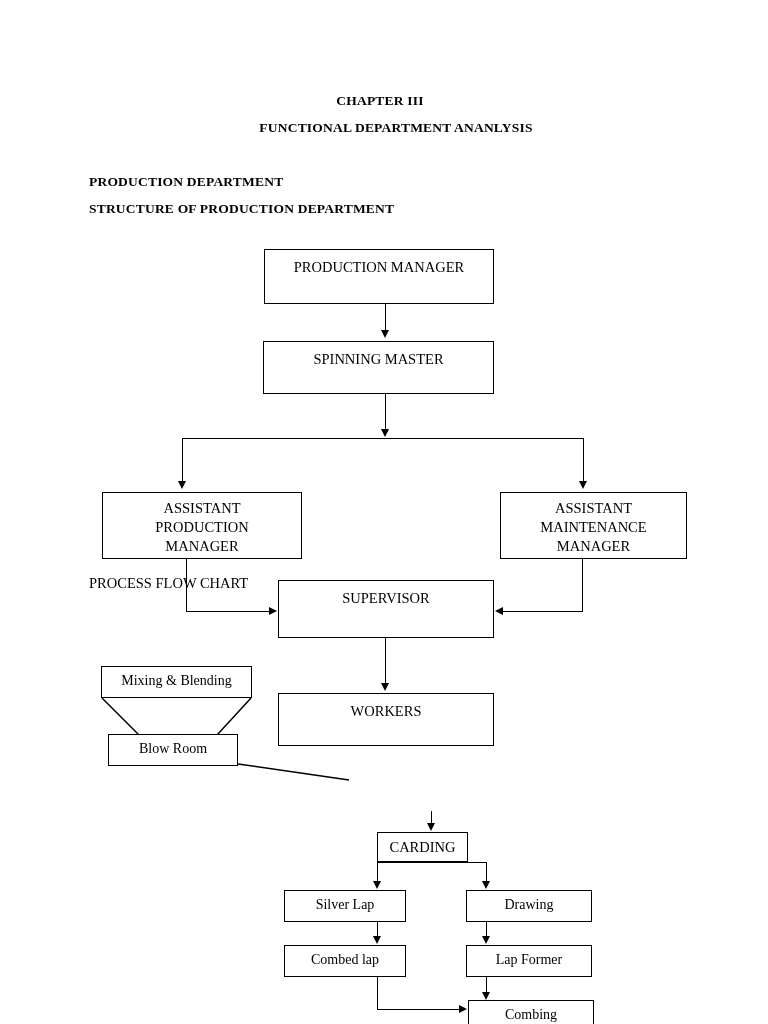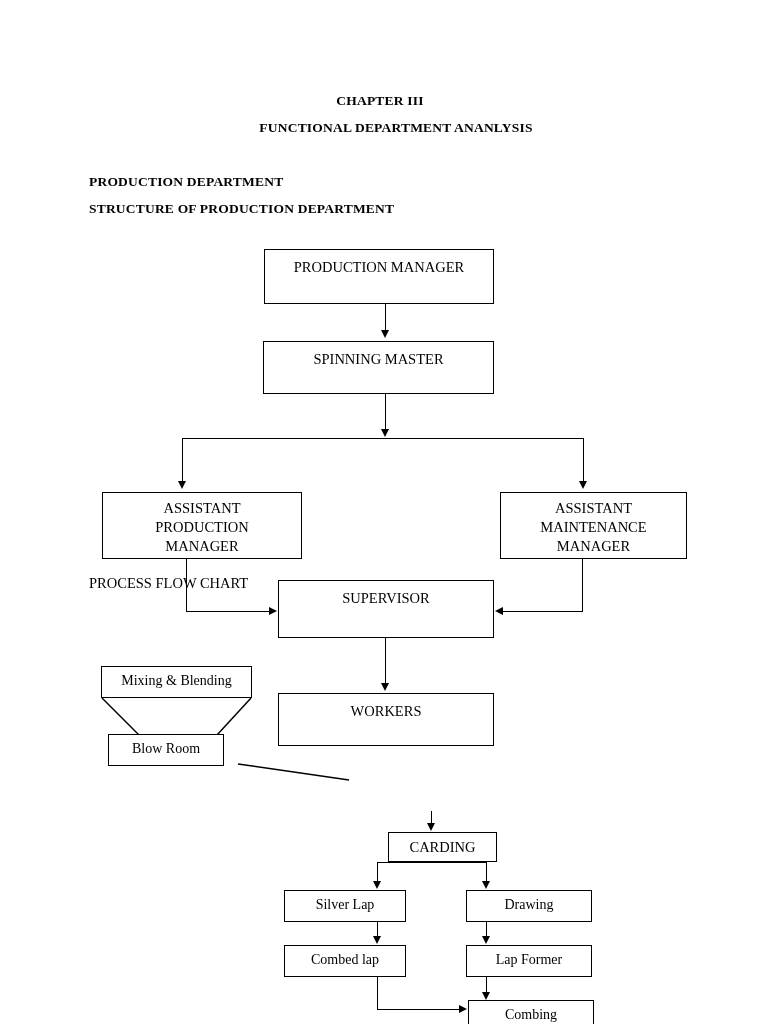--- a/index.html
+++ b/index.html
@@ -179,33 +179,33 @@
 
   <div class="box small" style="left:101px; top:666px; width:151px; height:32px;">
     <span class="lbl">Mixing &amp; Blending</span>
   </div>
 
   <svg class="diag" style="left:101px; top:698px;" width="152" height="38" viewBox="0 0 152 38">
     <line x1="1" y1="0" x2="38" y2="37" stroke="#000000" stroke-width="1.5"></line>
     <line x1="150" y1="0" x2="116" y2="37" stroke="#000000" stroke-width="1.5"></line>
   </svg>
 
-  <div class="box small" style="left:108px; top:734px; width:116px; height:32px;">
+  <div class="box small" style="left:108px; top:734px; width:130px; height:32px;">
     <span class="lbl">Blow Room</span>
   </div>
 
   <svg class="diag" style="left:238px; top:764px;" width="112" height="18" viewBox="0 0 112 18">
     <line x1="0" y1="0" x2="111" y2="16" stroke="#000000" stroke-width="1.5"></line>
   </svg>
 
 
   <div class="vline" style="left:431px; top:811px; height:13px;"></div>
   <div class="arrow-down" style="left:426.5px; top:823px;"></div>
 
-  <div class="box small" style="left:388px; top:832px; width:109px; height:30px; font-size:14.5px;">
+  <div class="box small" style="left:377px; top:832px; width:91px; height:30px; font-size:14.5px;">
     <span class="lbl">CARDING</span>
   </div>
 
   <div class="hline" style="left:377px; top:862px; width:110px;"></div>
   <div class="vline" style="left:377px; top:862px; height:20px;"></div>
   <div class="arrow-down" style="left:372.5px; top:881px;"></div>
   <div class="vline" style="left:486px; top:862px; height:20px;"></div>
   <div class="arrow-down" style="left:481.5px; top:881px;"></div>
 
   <div class="box small" style="left:284px; top:890px; width:122px; height:32px;">

